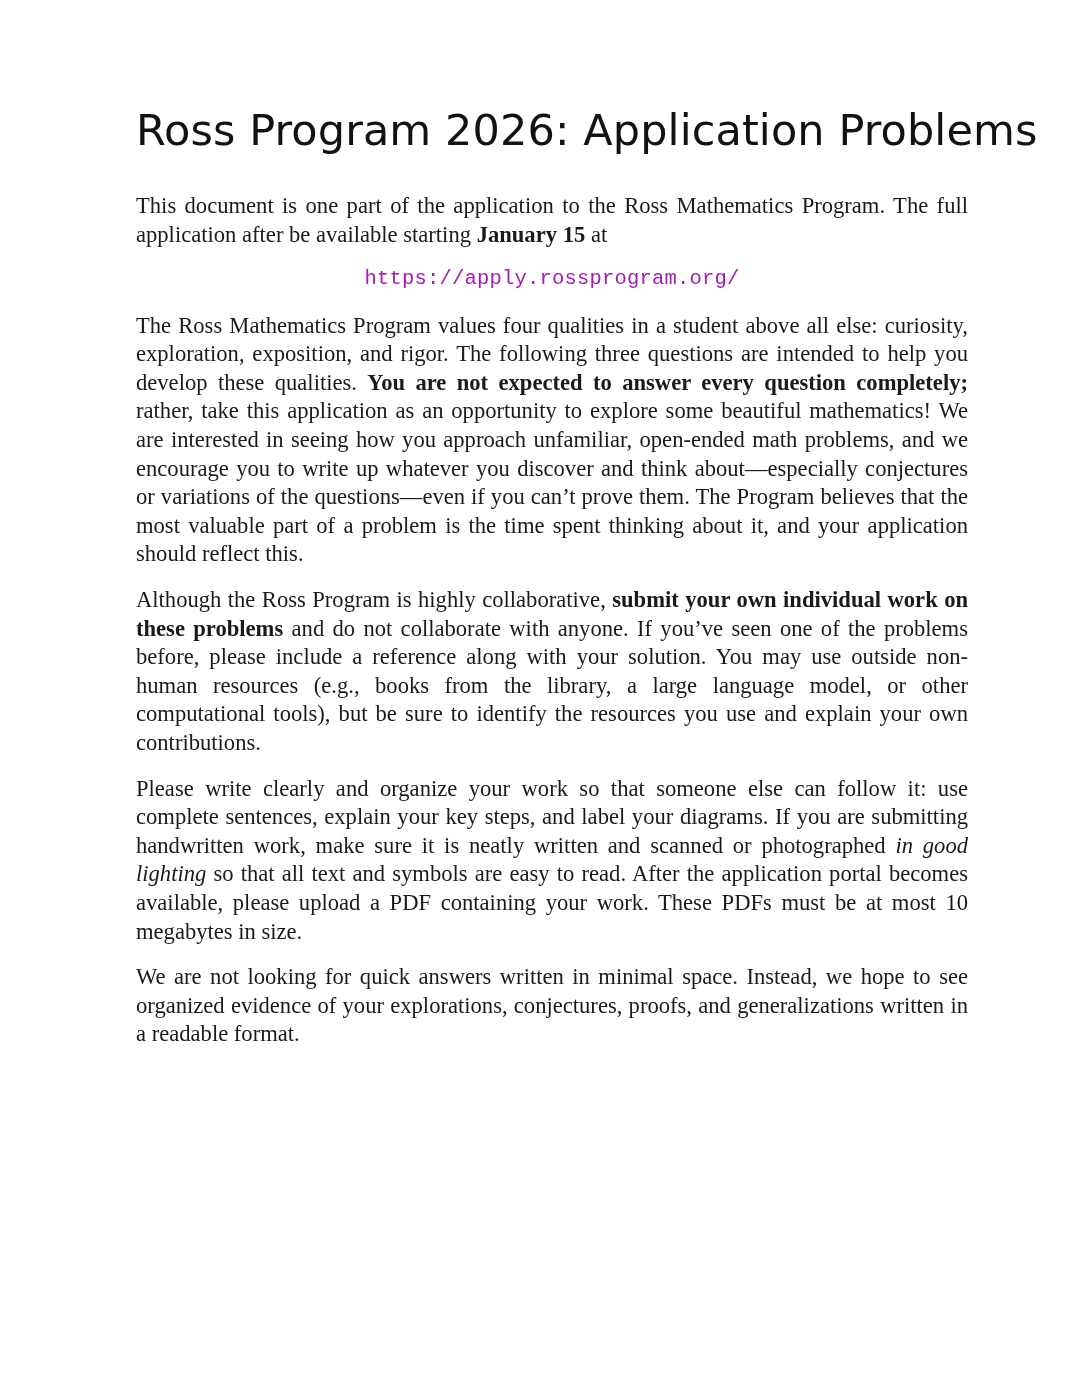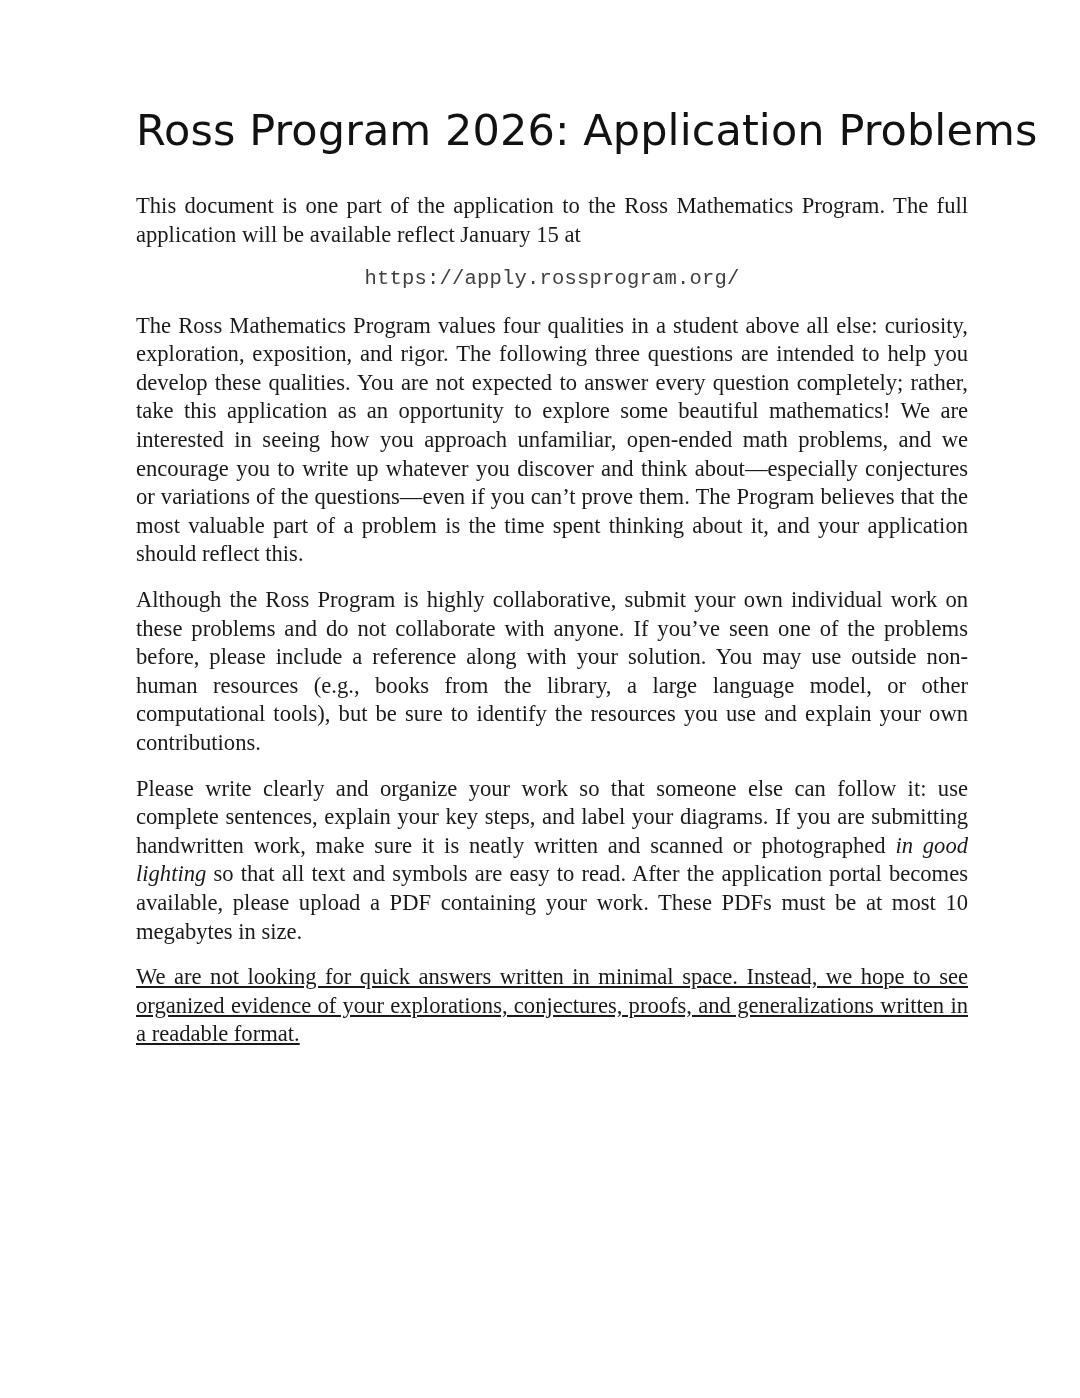--- a/index.html
+++ b/index.html
@@ -50,49 +50,48 @@
     font-size: 22.6px;
     line-height: 28.6px;
     text-align: justify;
     text-justify: inter-word;
     color: #1a1a1a;
     hyphens: none;
   }
 
   p.body-par:last-child {
     margin-bottom: 8px;
-    text-decoration: underline;
   }
 
   .url-line {
     margin: 12px 0 22px 0;
     text-align: center;
     font-family: "Liberation Mono", "DejaVu Sans Mono", monospace;
     font-size: 20.5px;
     letter-spacing: 0.2px;
-    color: #404040;
+    color: #a21caf;
   }
 
   b, .bold {
-    font-weight: 400;
+    font-weight: 700;
   }
 
   i, .ital {
     font-style: italic;
   }
 </style>
 </head>
 <body>
 
 <div class="page">
   <div class="content">
 
     <h1 class="doc-title">Ross Program 2026: Application Problems</h1>
 
-    <p class="body-par"><span>This document is one part of the application to the Ross Mathematics Program.  The full application will be available reflect </span><b>January 15</b><span> at</span></p>
+    <p class="body-par"><span>This document is one part of the application to the Ross Mathematics Program.  The full application after be available starting </span><b>January 15</b><span> at</span></p>
 
     <div class="url-line">https://apply.rossprogram.org/</div>
 
     <div id="paragraph-host">
         <p class="body-par"><span>The Ross Mathematics Program values four qualities in a student above all else: curiosity, exploration, exposition, and rigor.  The following three questions are intended to help you develop these qualities.  </span><b>You are not expected to answer every question completely;</b><span> rather, take this application as an opportunity to explore some beautiful mathematics! We are interested in seeing how you approach unfamiliar, open-ended math problems, and we encourage you to write up whatever you discover and think about—especially conjectures or variations of the questions—even if you can’t prove them.  The Program believes that the most valuable part of a problem is the time spent thinking about it, and your application should reflect this.</span></p>
         <p class="body-par"><span>Although the Ross Program is highly collaborative, </span><b>submit your own individual work on these problems</b><span> and do not collaborate with anyone.  If you’ve seen one of the problems before, please include a reference along with your solution.  You may use outside non-human resources (e.g., books from the library, a large language model, or other computational tools), but be sure to identify the resources you use and explain your own contributions.</span></p>
         <p class="body-par"><span>Please write clearly and organize your work so that someone else can follow it: use complete sentences, explain your key steps, and label your diagrams.  If you are submitting handwritten work, make sure it is neatly written and scanned or photographed </span><i>in good lighting</i><span> so that all text and symbols are easy to read.  After the application portal becomes available, please upload a PDF containing your work.  These PDFs must be at most 10 megabytes in size.</span></p>
         <p class="body-par"><span>We are not looking for quick answers written in minimal space.  Instead, we hope to see organized evidence of your explorations, conjectures, proofs, and generalizations written in a readable format.</span></p>
       </div>
 

